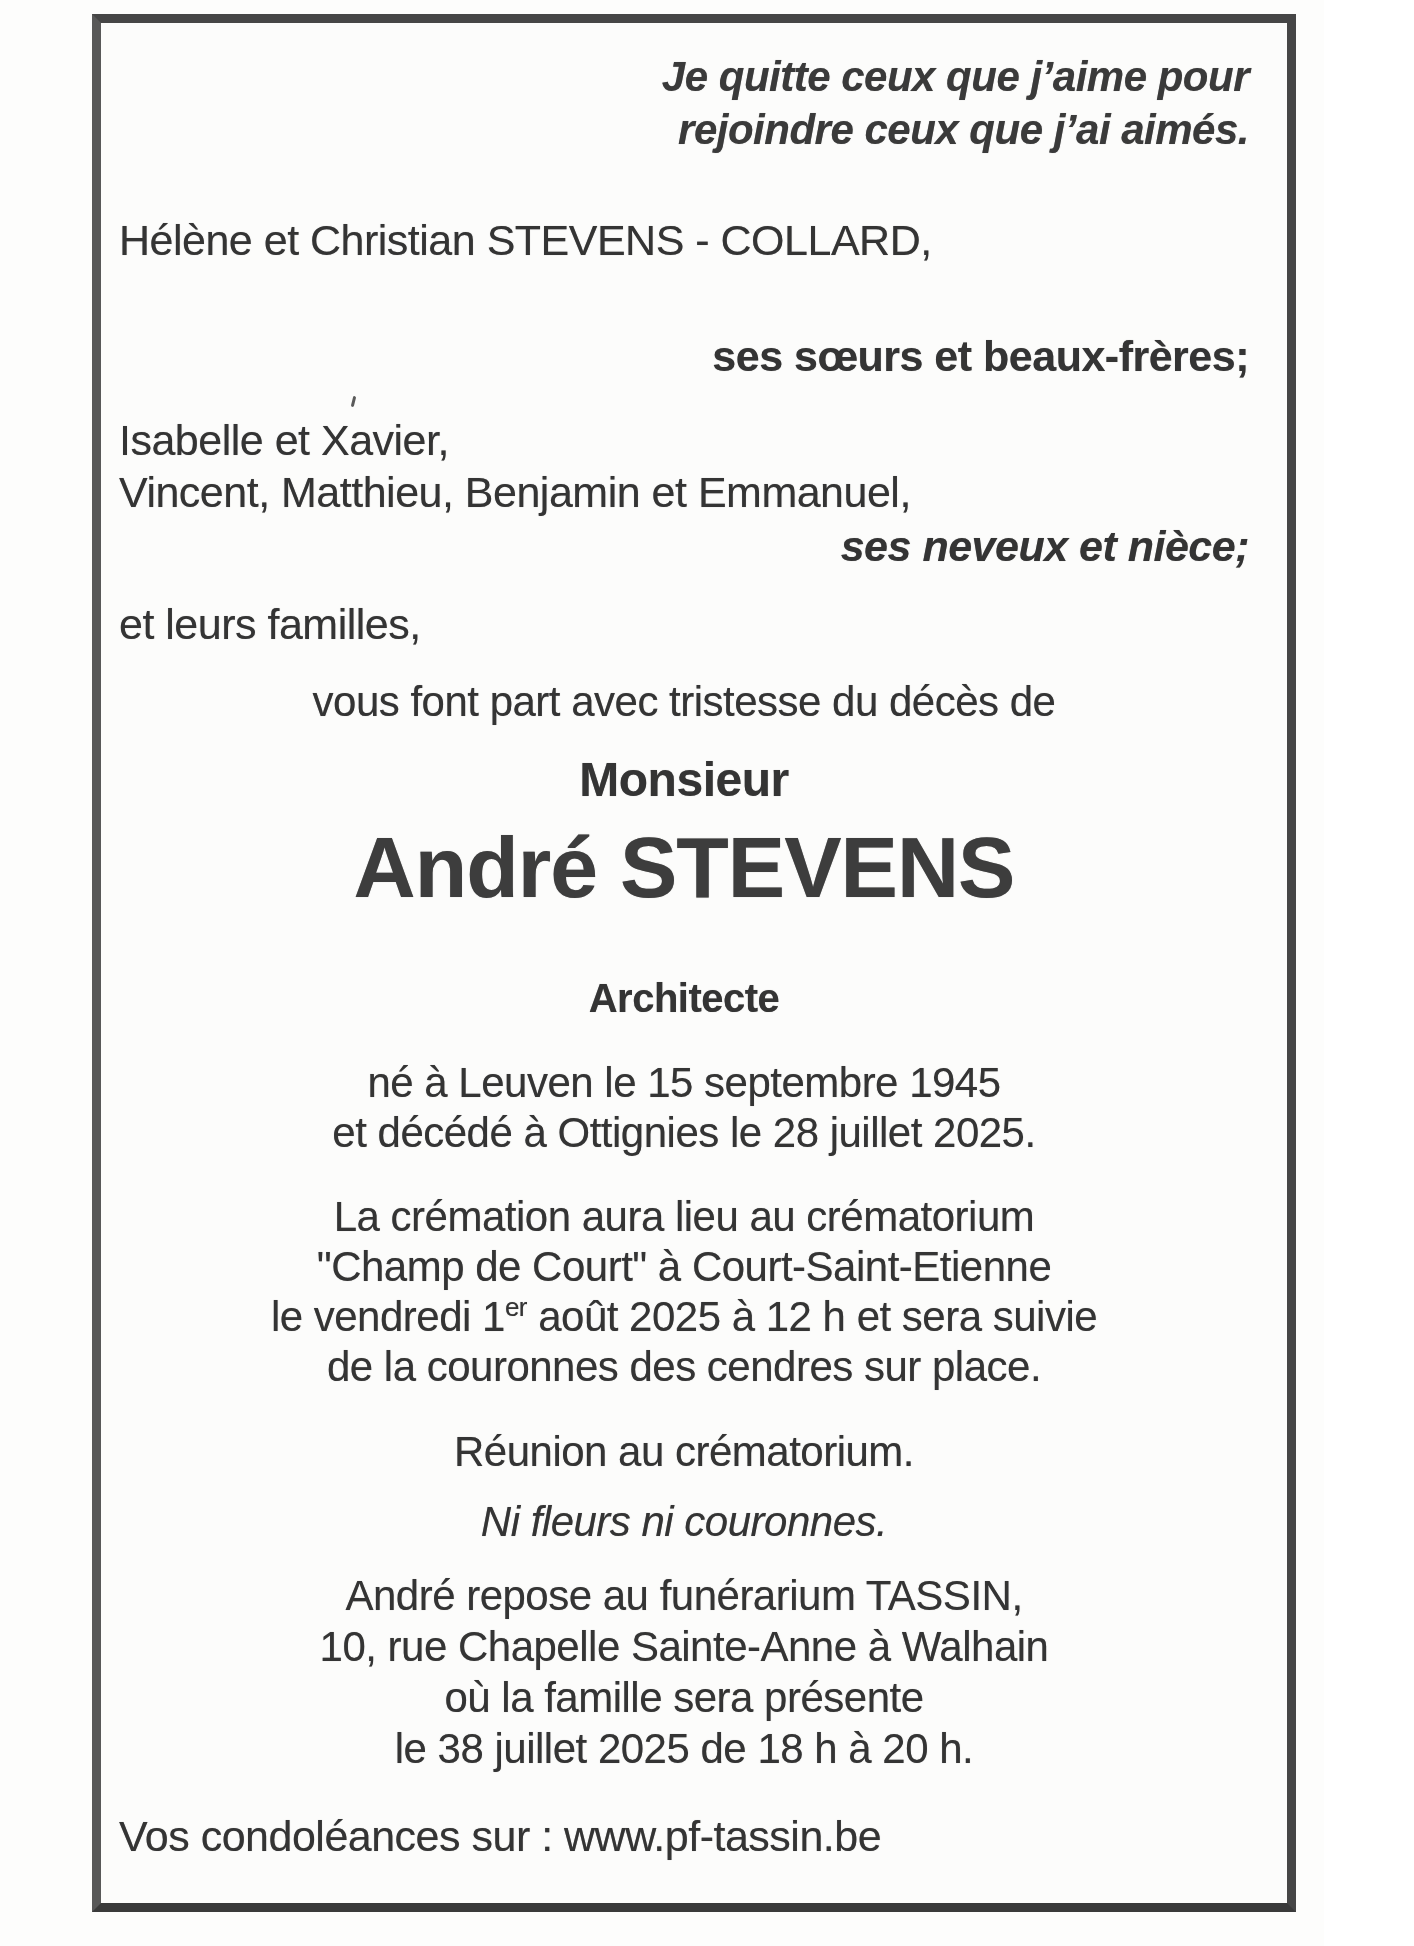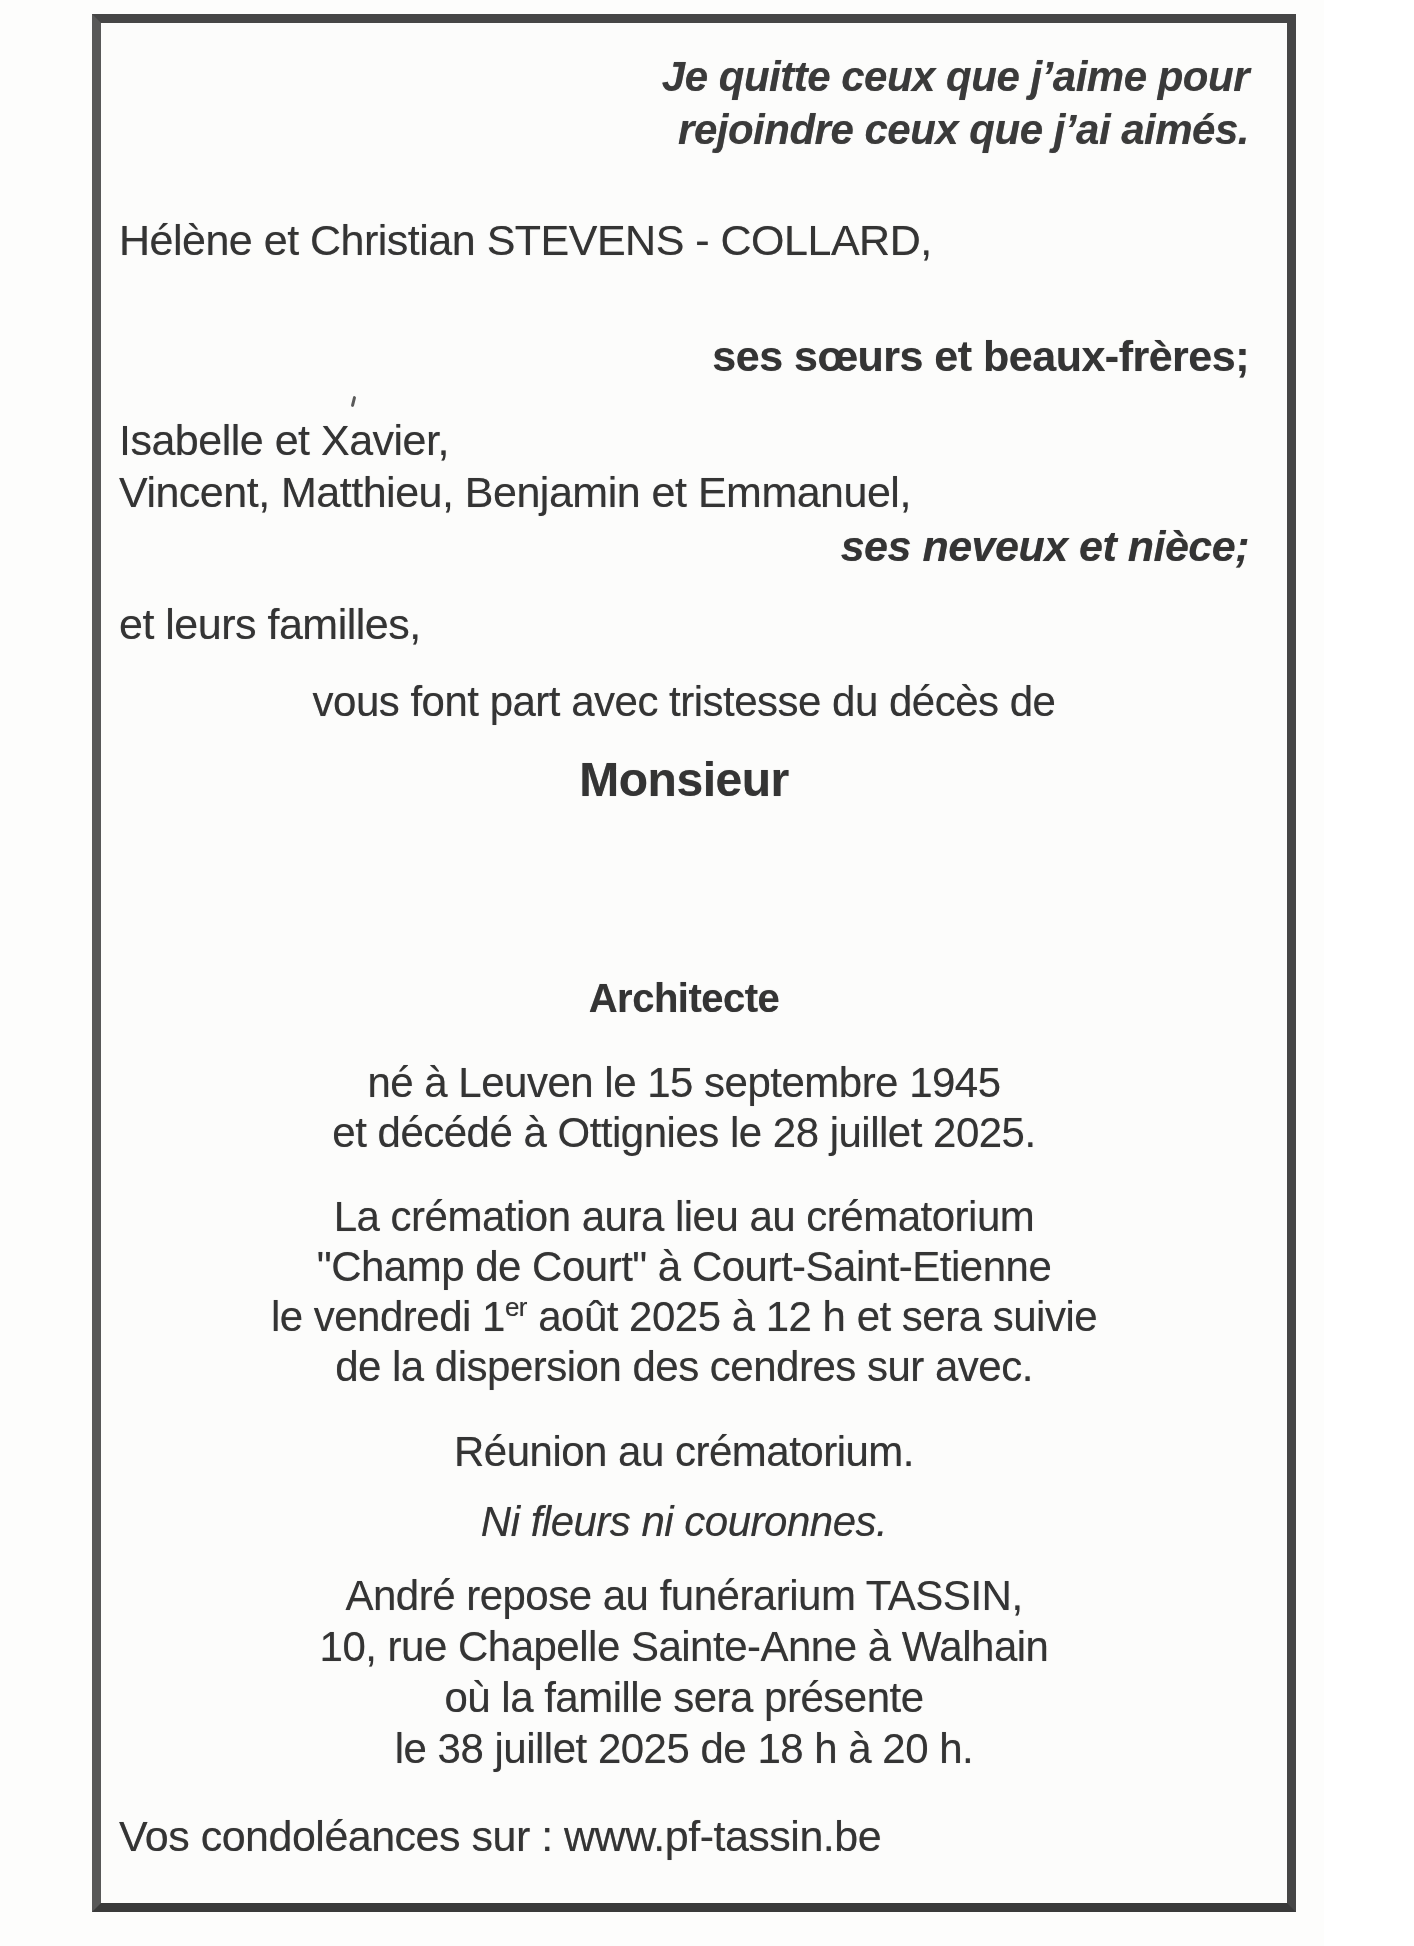--- a/index.html
+++ b/index.html
@@ -112,33 +112,34 @@
   </div>
 
   <div class="tb right relation2">ses neveux et nièce;</div>
 
   <div class="tb left families">et leurs familles,</div>
 
   <div class="tb center announcement">vous font part avec tristesse du décès de</div>
 
   <div class="tb center monsieur">Monsieur</div>
 
+  <div class="tb center deceased-name">André STEVENS</div>
 
   <div class="tb center profession">Architecte</div>
 
   <div class="tb center life">
     <div>né à Leuven le 15 septembre 1945</div>
     <div>et décédé à Ottignies le 28 juillet 2025.</div>
   </div>
 
   <div class="tb center cremation">
     <div>La crémation aura lieu au crématorium</div>
     <div>"Champ de Court" à Court-Saint-Etienne</div>
     <div><span>le vendredi 1</span><sup>er</sup><span> août 2025 à 12 h et sera suivie</span></div>
-    <div>de la dispersion des cendres sur avec.</div>
+    <div>de la couronnes des cendres sur place.</div>
   </div>
 
   <div class="tb center reunion">Réunion au crématorium.</div>
 
   <div class="tb center flowers">Ni fleurs ni couronnes.</div>
 
   <div class="tb center repose">
     <div>André repose au funérarium TASSIN,</div>
     <div>10, rue Chapelle Sainte-Anne à Walhain</div>
     <div>où la famille sera présente</div>

